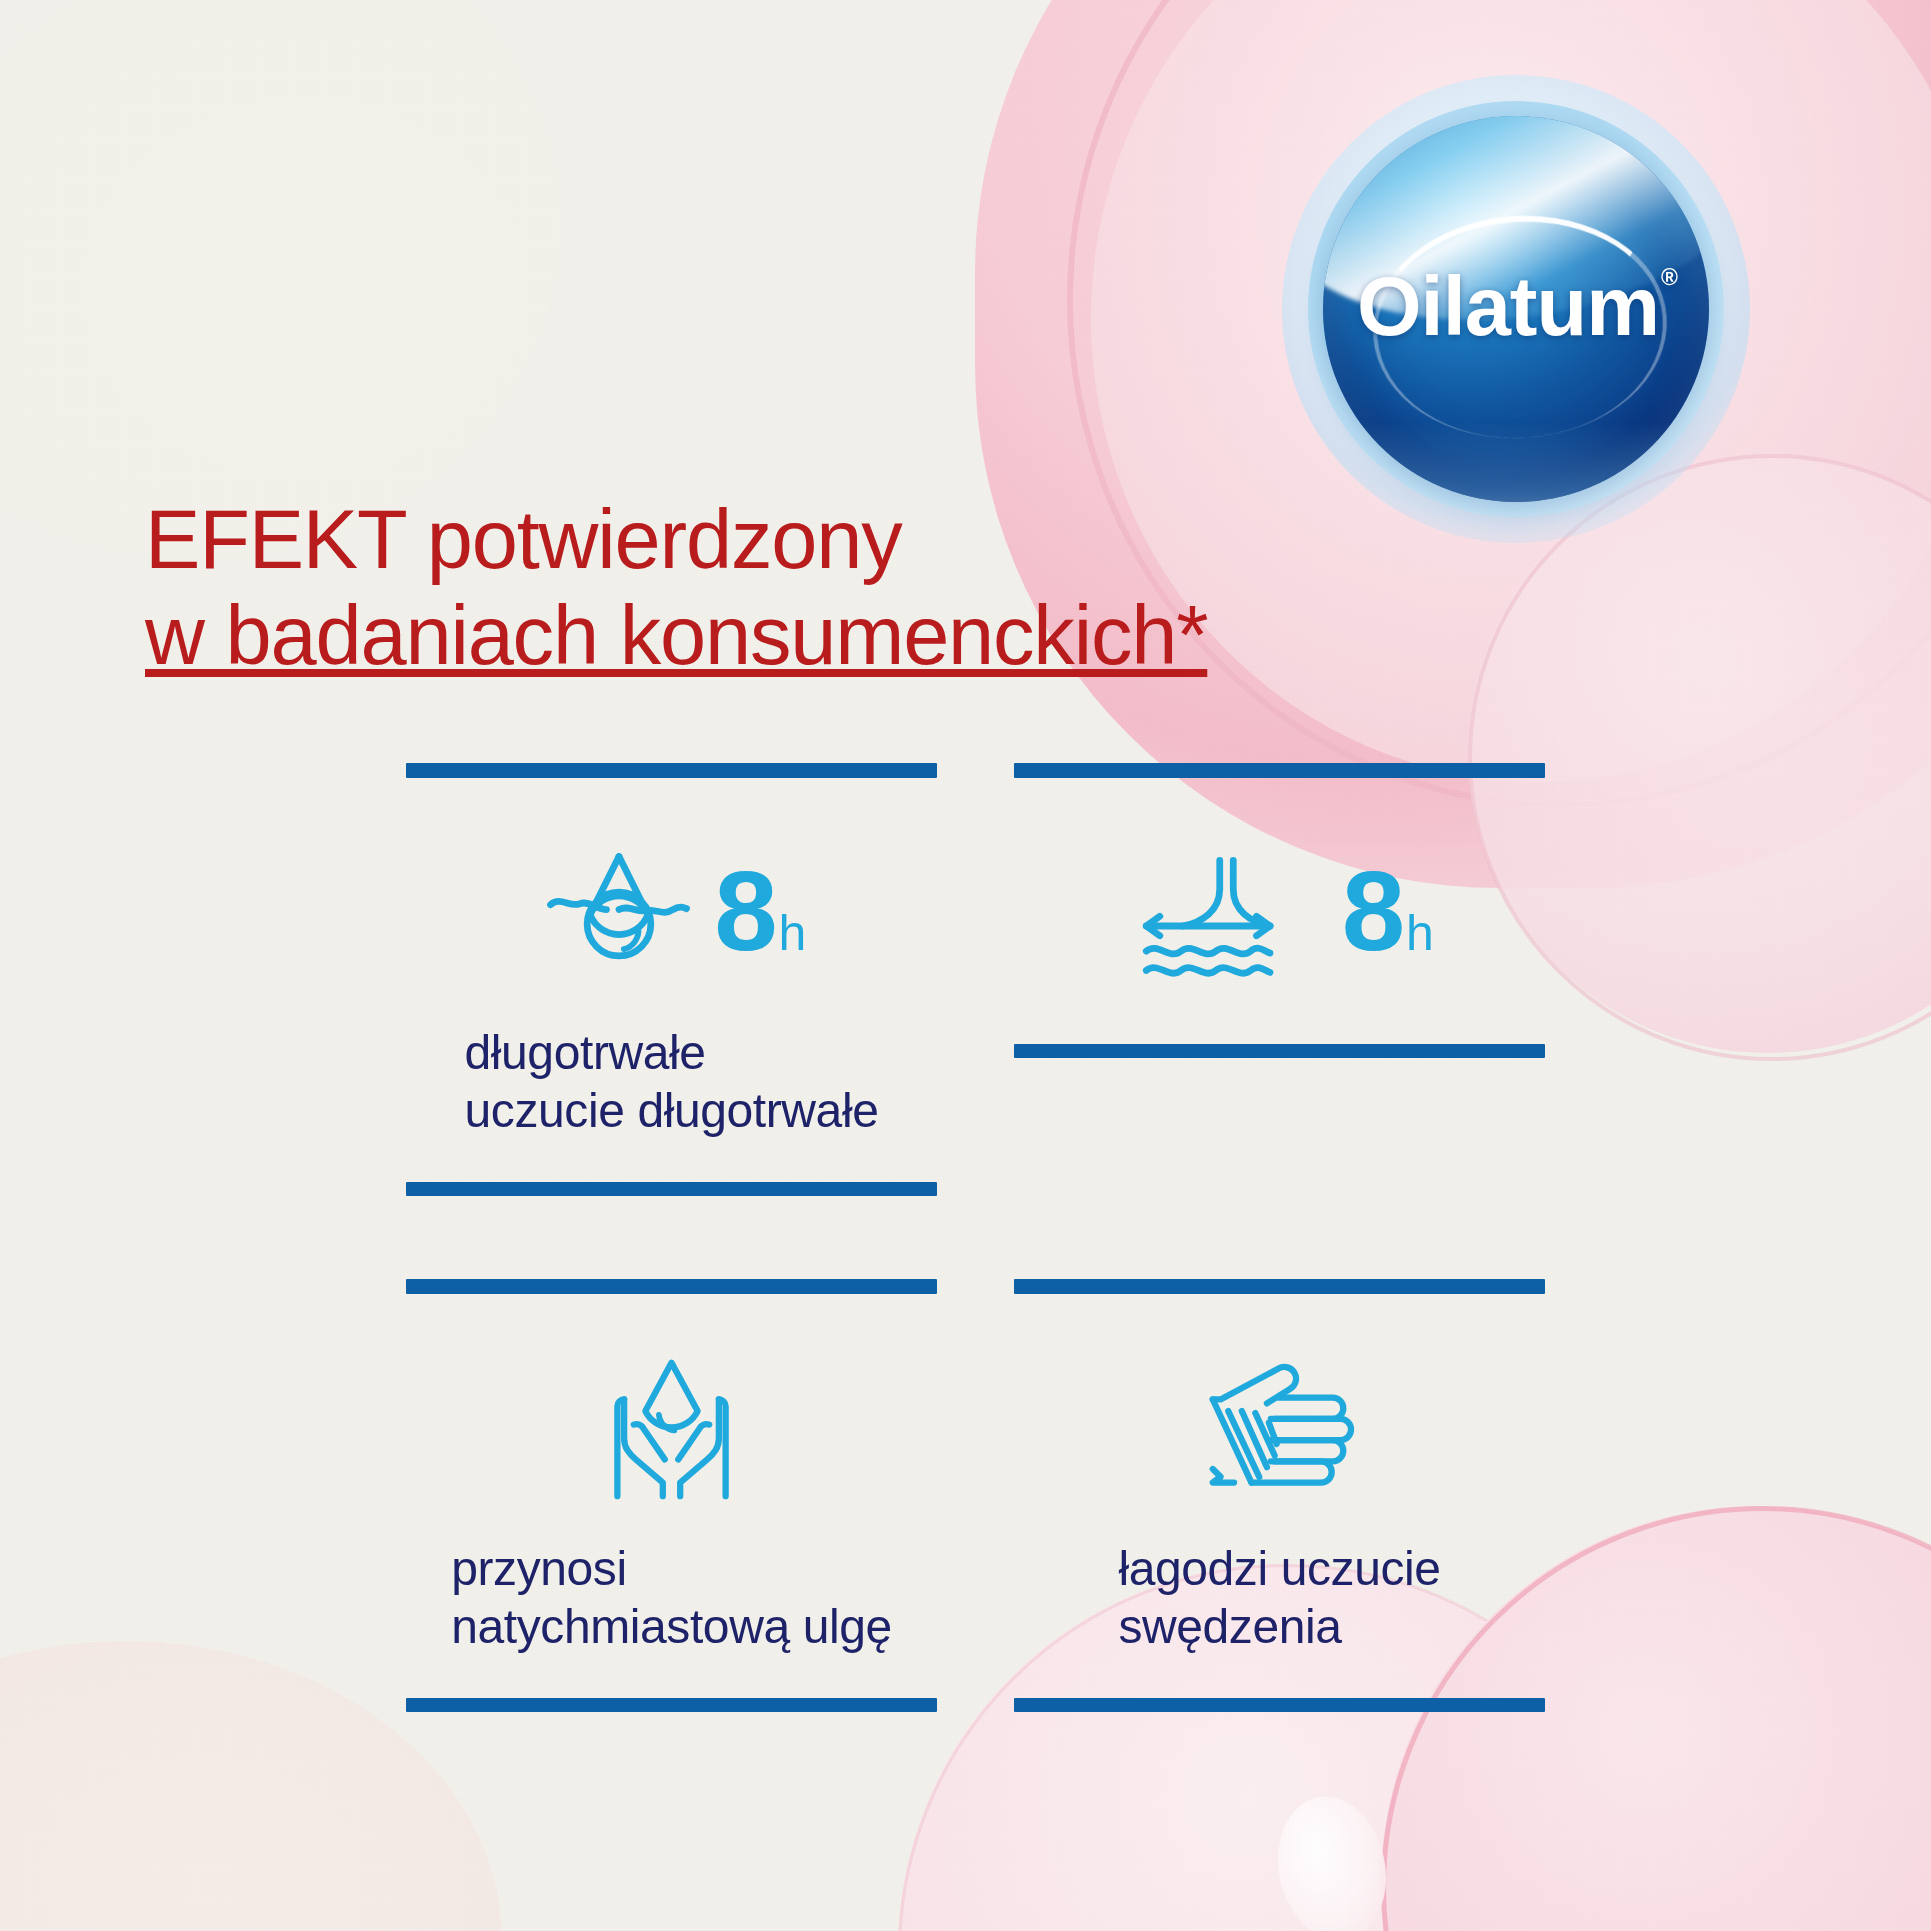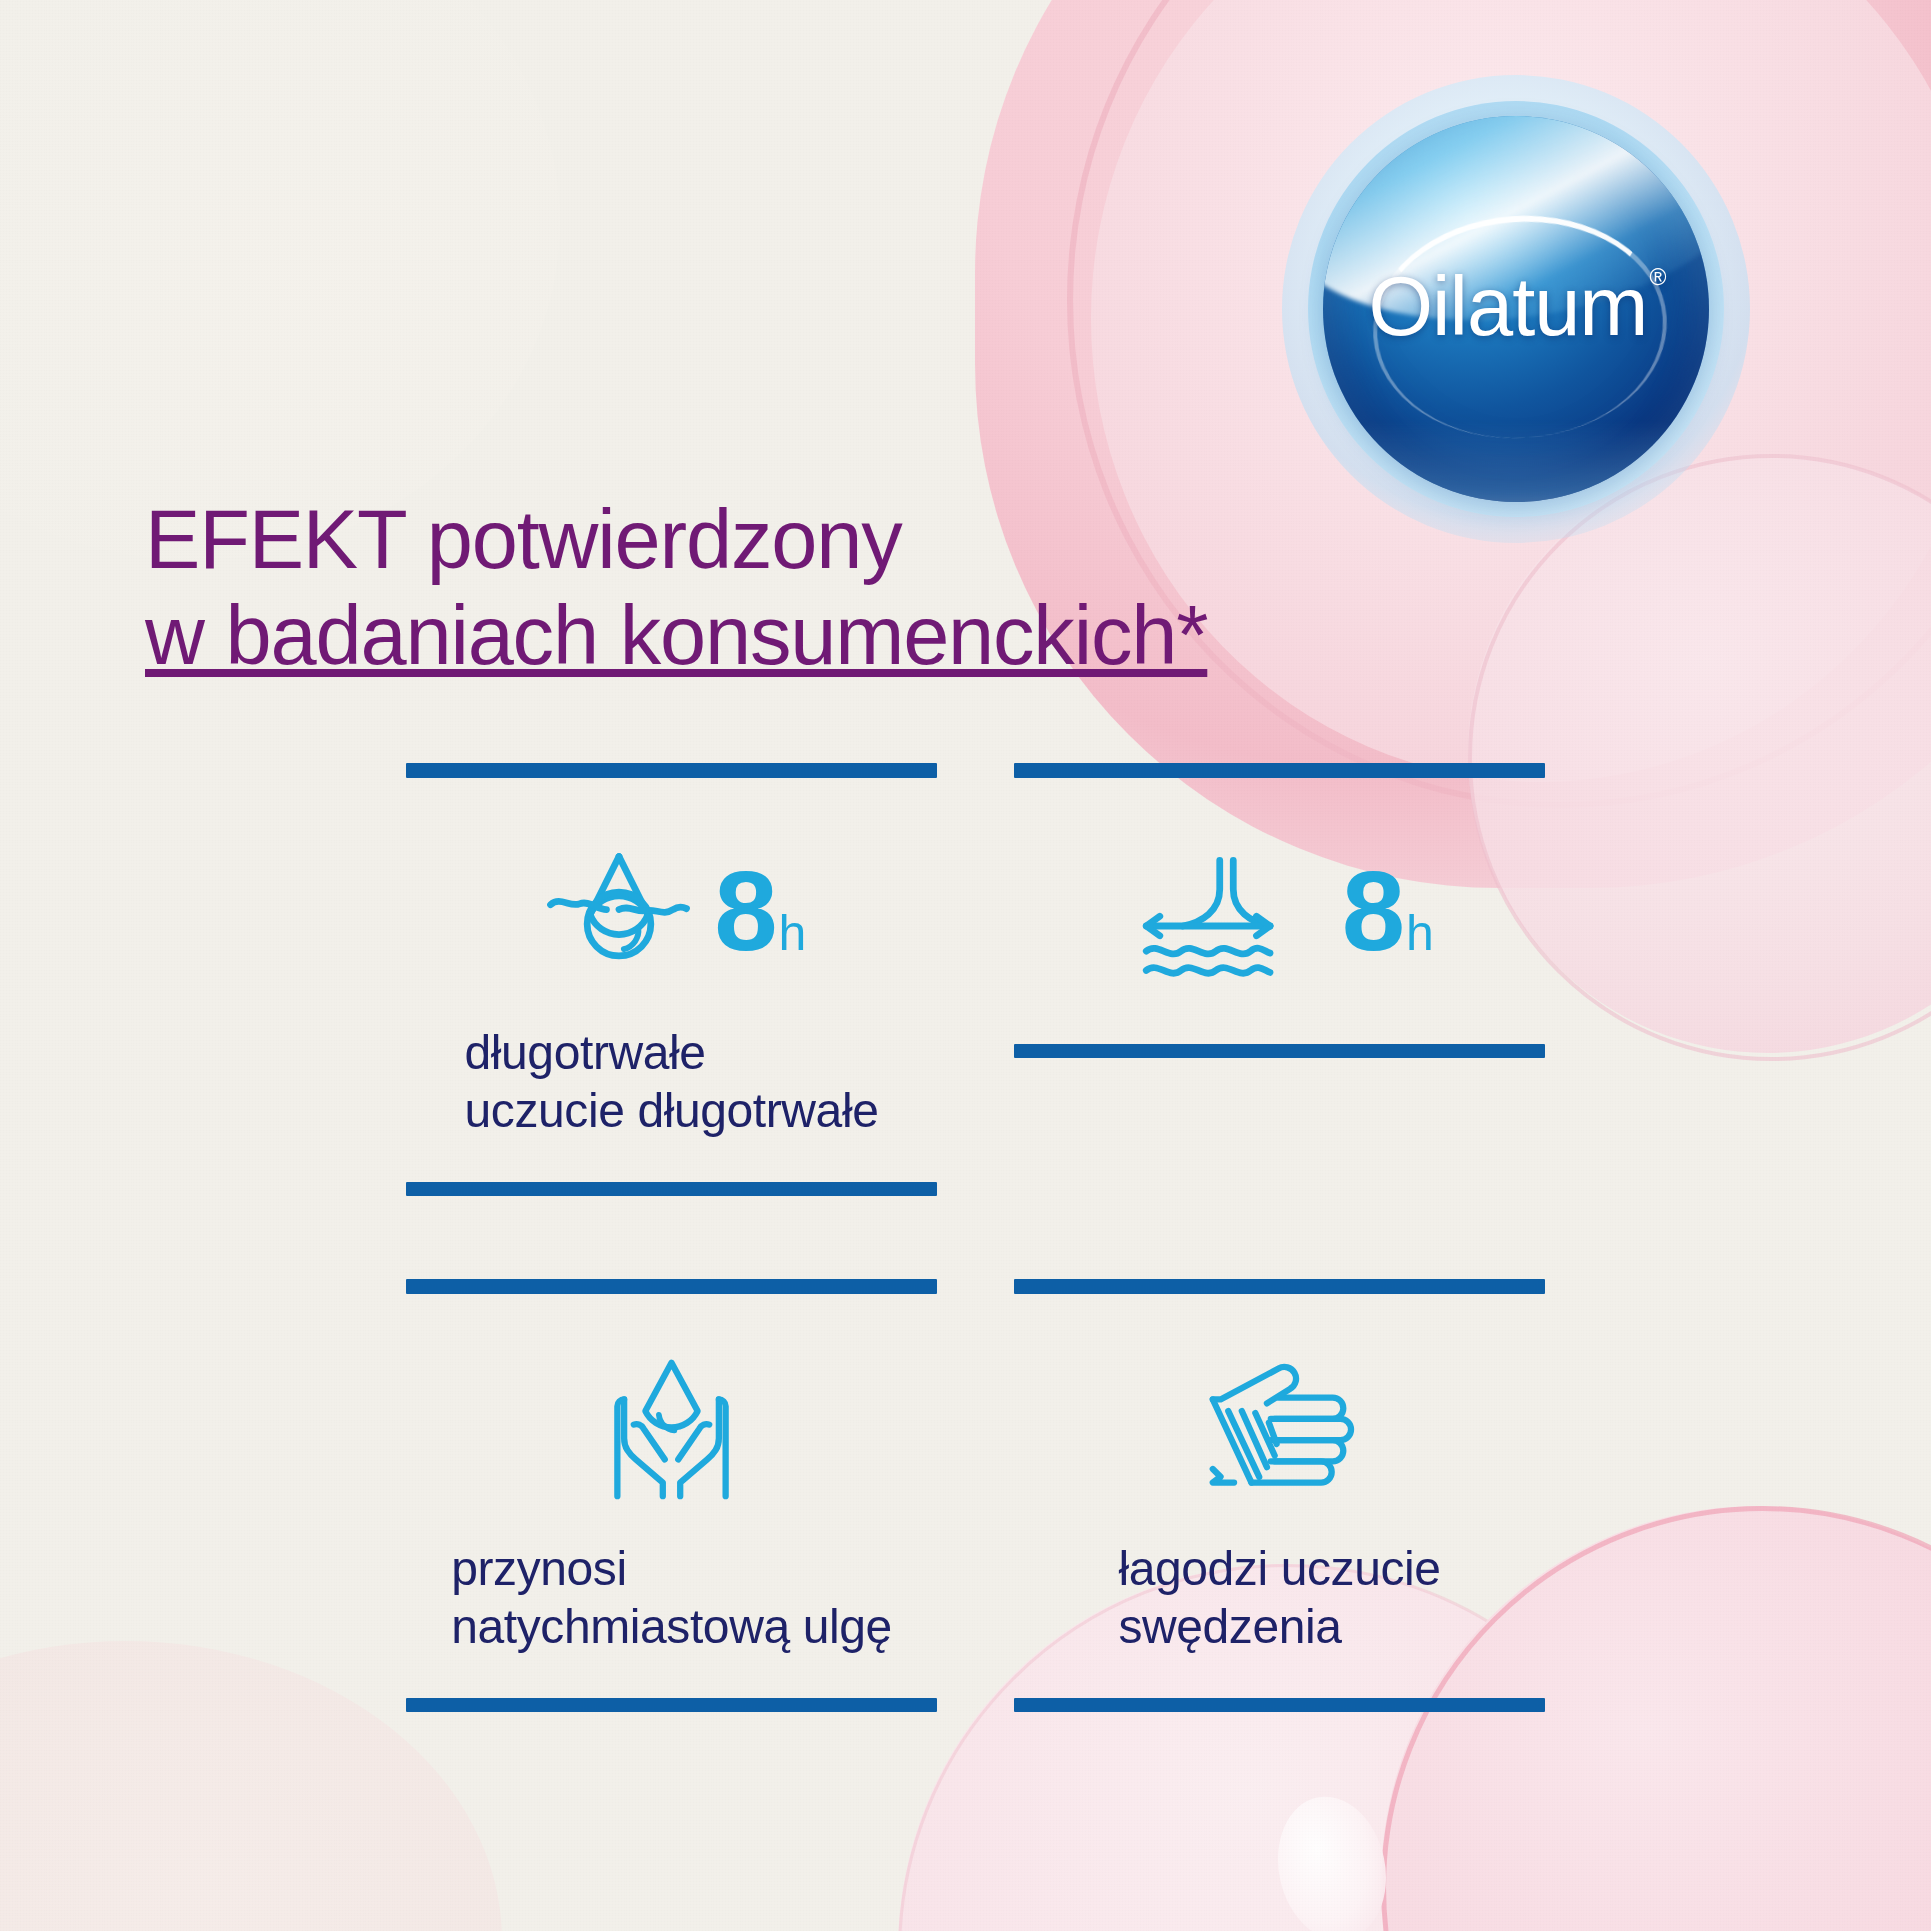--- a/index.html
+++ b/index.html
@@ -180,37 +180,37 @@
   .logo-text {
     position: absolute;
     left: 0; right: 0;
     top: 50%;
     transform: translateY(-52%);
     text-align: center;
     color: #ffffff;
     font-size: 83px;
     letter-spacing: -1px;
     font-family: "Liberation Sans", sans-serif;
-    font-weight: 400;
+    font-weight: 700;
     text-shadow: 0 1.9px 7.7px rgba(10,40,100,.45);
   }
   .logo-reg {
     font-size: 23px;
     vertical-align: super;
     position: relative;
     top: -21px;
     left: 1.9px;
   }
 
   
   .headline {
     position: absolute;
     top: 492px; left: 145px;
     width: 1371px;
-    color: #701a75;
+    color: #b91c1c;
     font-size: 83px;
     line-height: 1.16;
     font-weight: 400;
     letter-spacing: -1.2px;
     font-family: "Liberation Sans", sans-serif;
   }
   .headline .l1 { display: block; }
   .headline .l2 { display: block; text-decoration: underline; }
 
   

